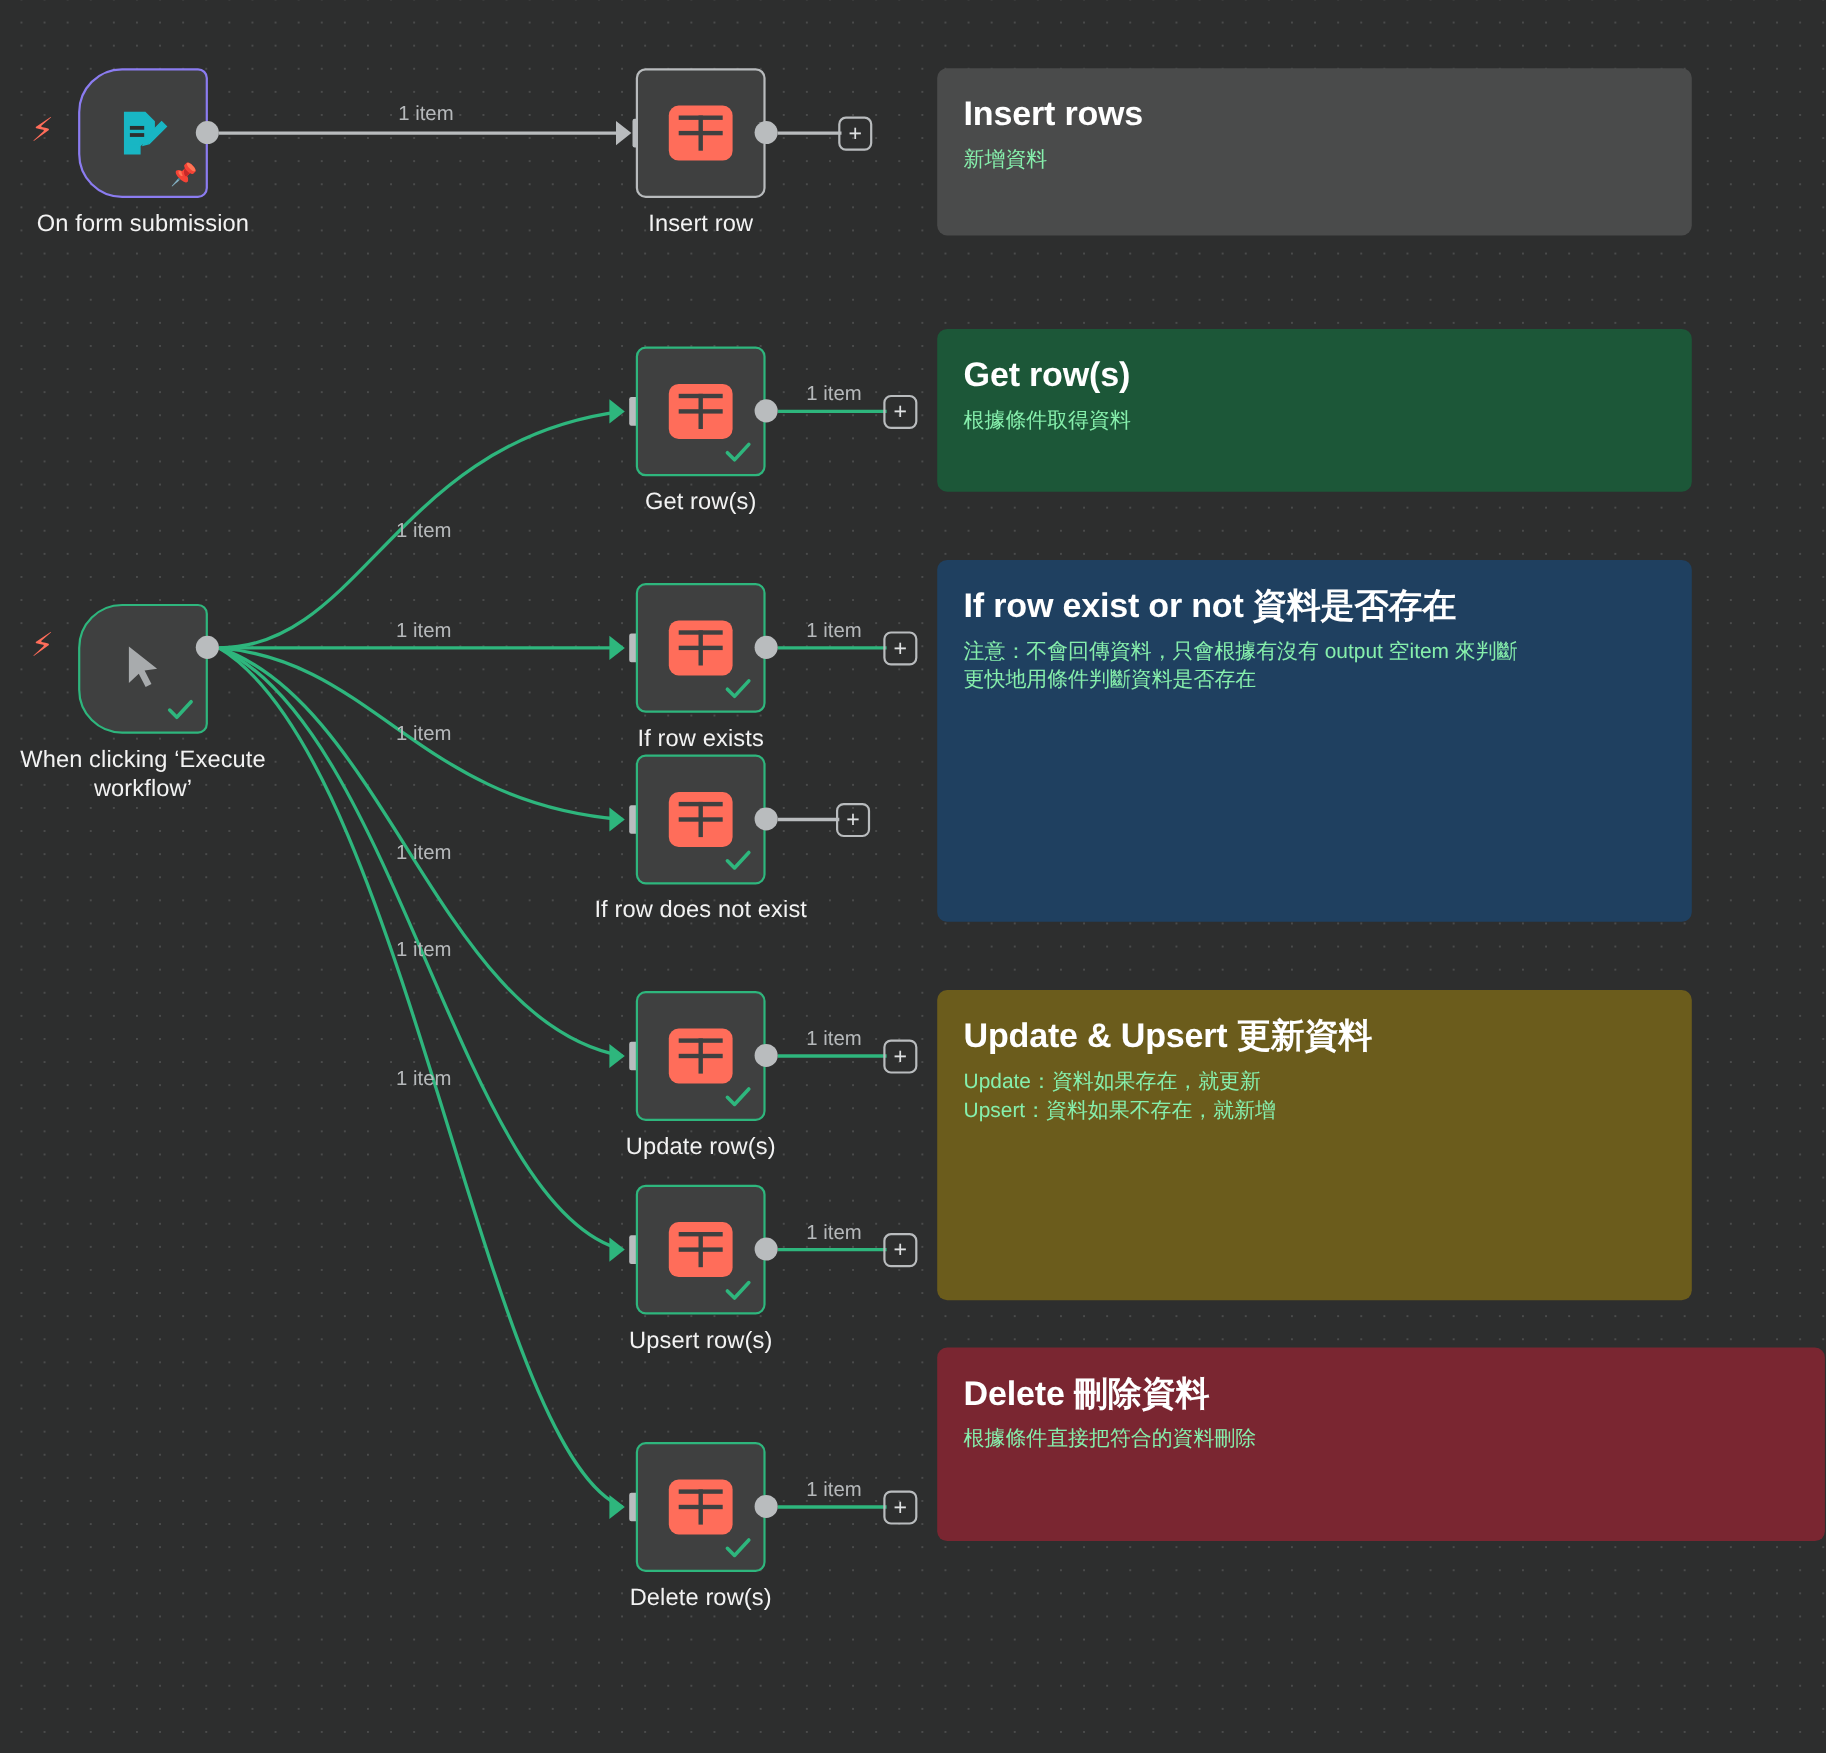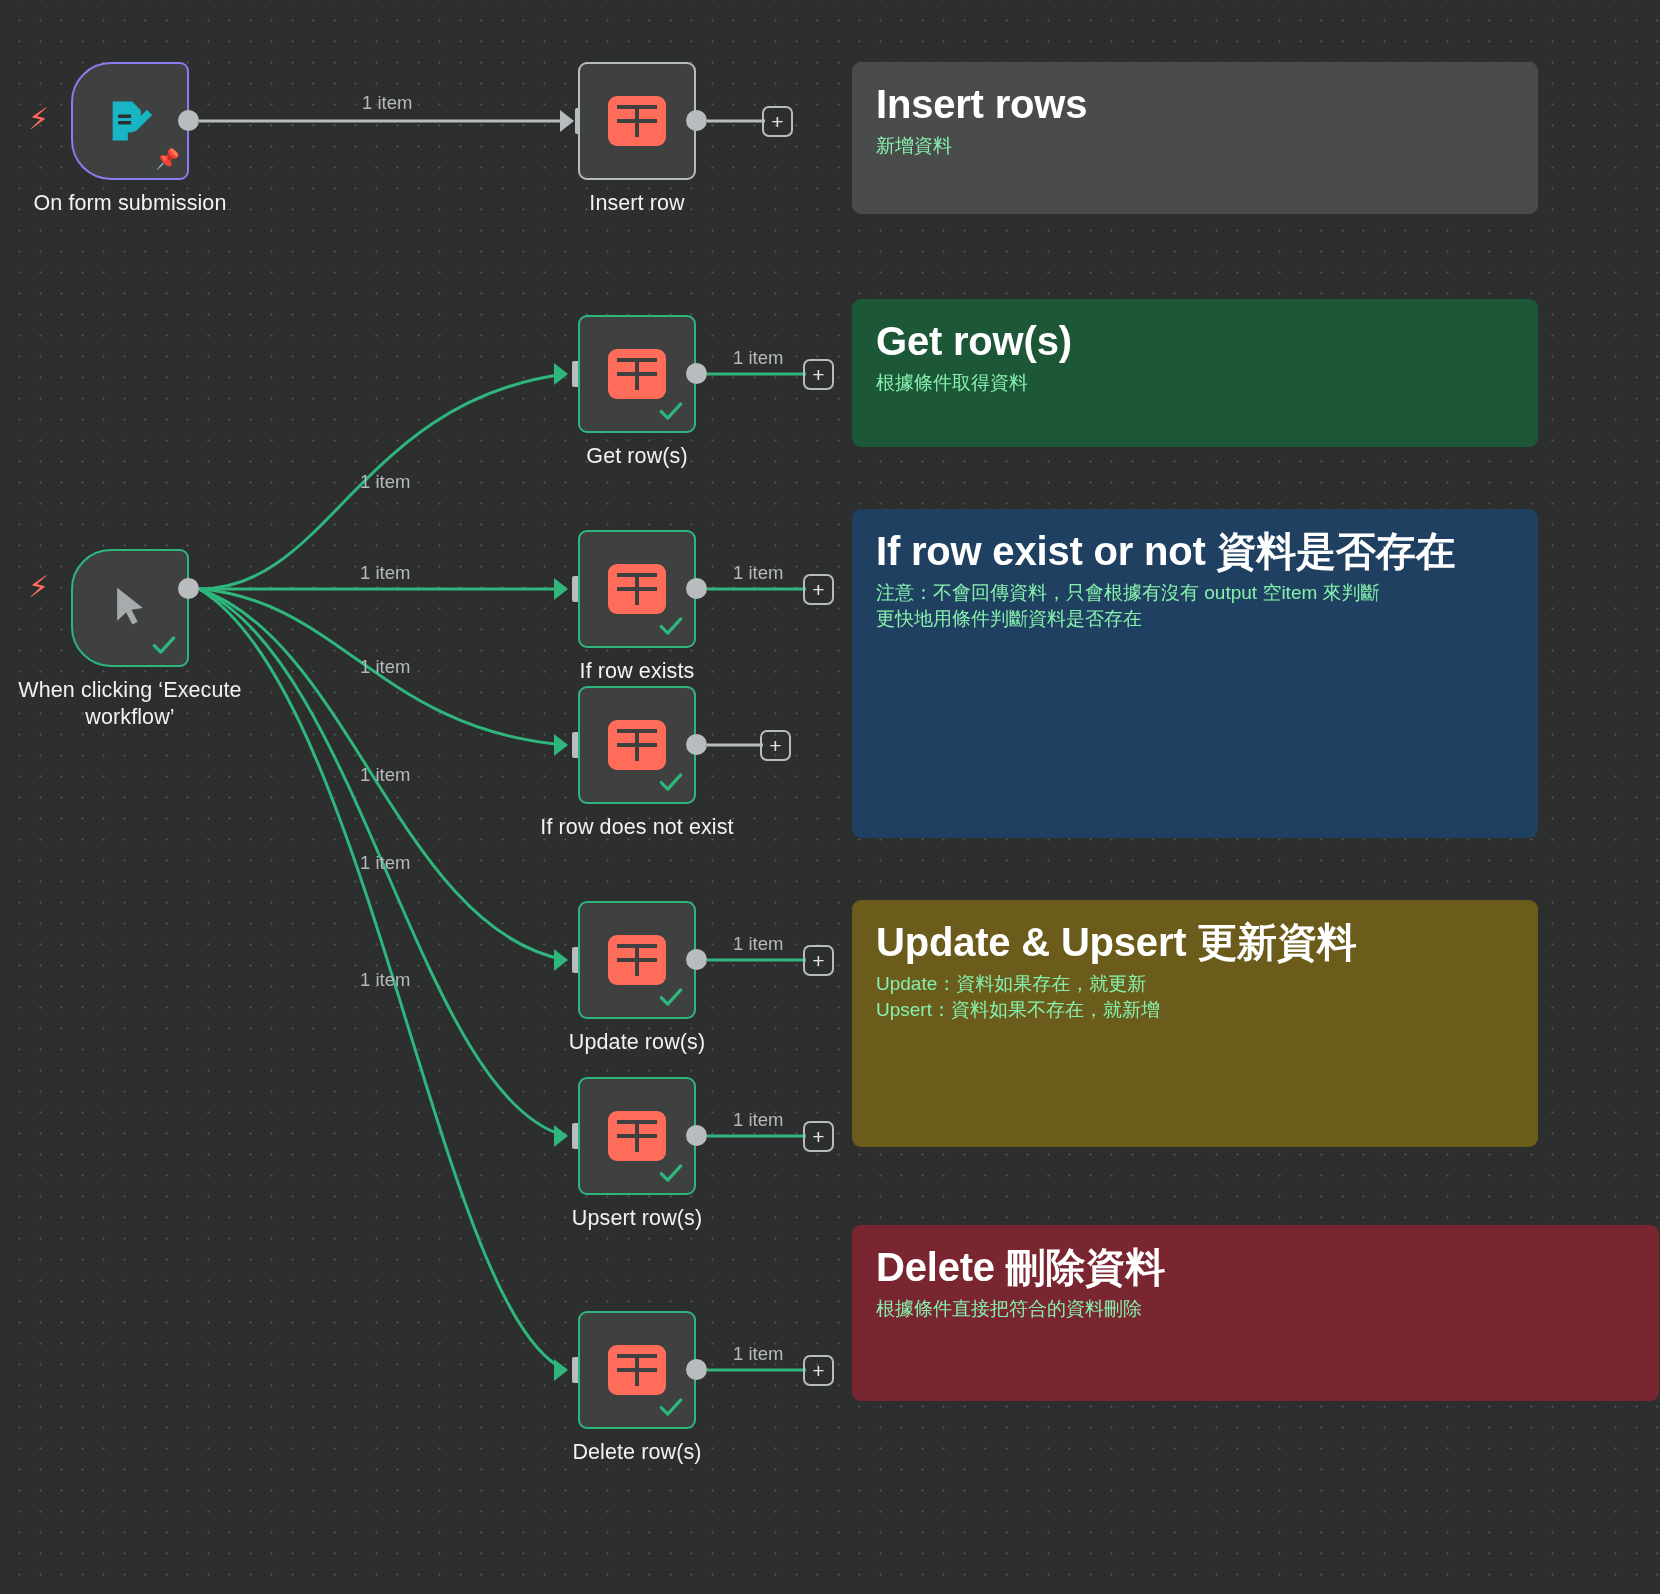--- a/index.html
+++ b/index.html
@@ -133,21 +133,21 @@
 
   
   .sticky {
     position: absolute;
     border-radius: 9px;
     padding: 22px 24px 18px 24px;
     overflow: hidden;
   }
   .sticky h2 {
     color: #ffffff;
-    font-size: 40px;
+    font-size: 31px;
     font-weight: bold;
     line-height: 40px;
     letter-spacing: -.2px;
     margin-bottom: 9px;
   }
   .sticky p {
     color: #86efac;
     font-size: 19px;
     line-height: 26px;
   }
@@ -192,21 +192,21 @@
     <h2>Get row(s)</h2>
     <p>根據條件取得資料</p>
   </div>
 
   <div class="sticky blue" style="left:852px; top:509px; width:686px; height:329px;">
     <h2>If row exist or not 資料是否存在</h2>
     <p>注意：不會回傳資料，只會根據有沒有 output 空item 來判斷</p>
     <p>更快地用條件判斷資料是否存在</p>
   </div>
 
-  <div class="sticky olive" style="left:852px; top:900px; width:686px; height:247px;">
+  <div class="sticky olive" style="left:852px; top:900px; width:686px; height:282px;">
     <h2>Update &amp; Upsert 更新資料</h2>
     <p>Update：資料如果存在，就更新</p>
     <p>Upsert：資料如果不存在，就新增</p>
   </div>
 
   <div class="sticky red" style="left:852px; top:1225px; width:807px; height:176px;">
     <h2>Delete 刪除資料</h2>
     <p>根據條件直接把符合的資料刪除</p>
   </div>
 

